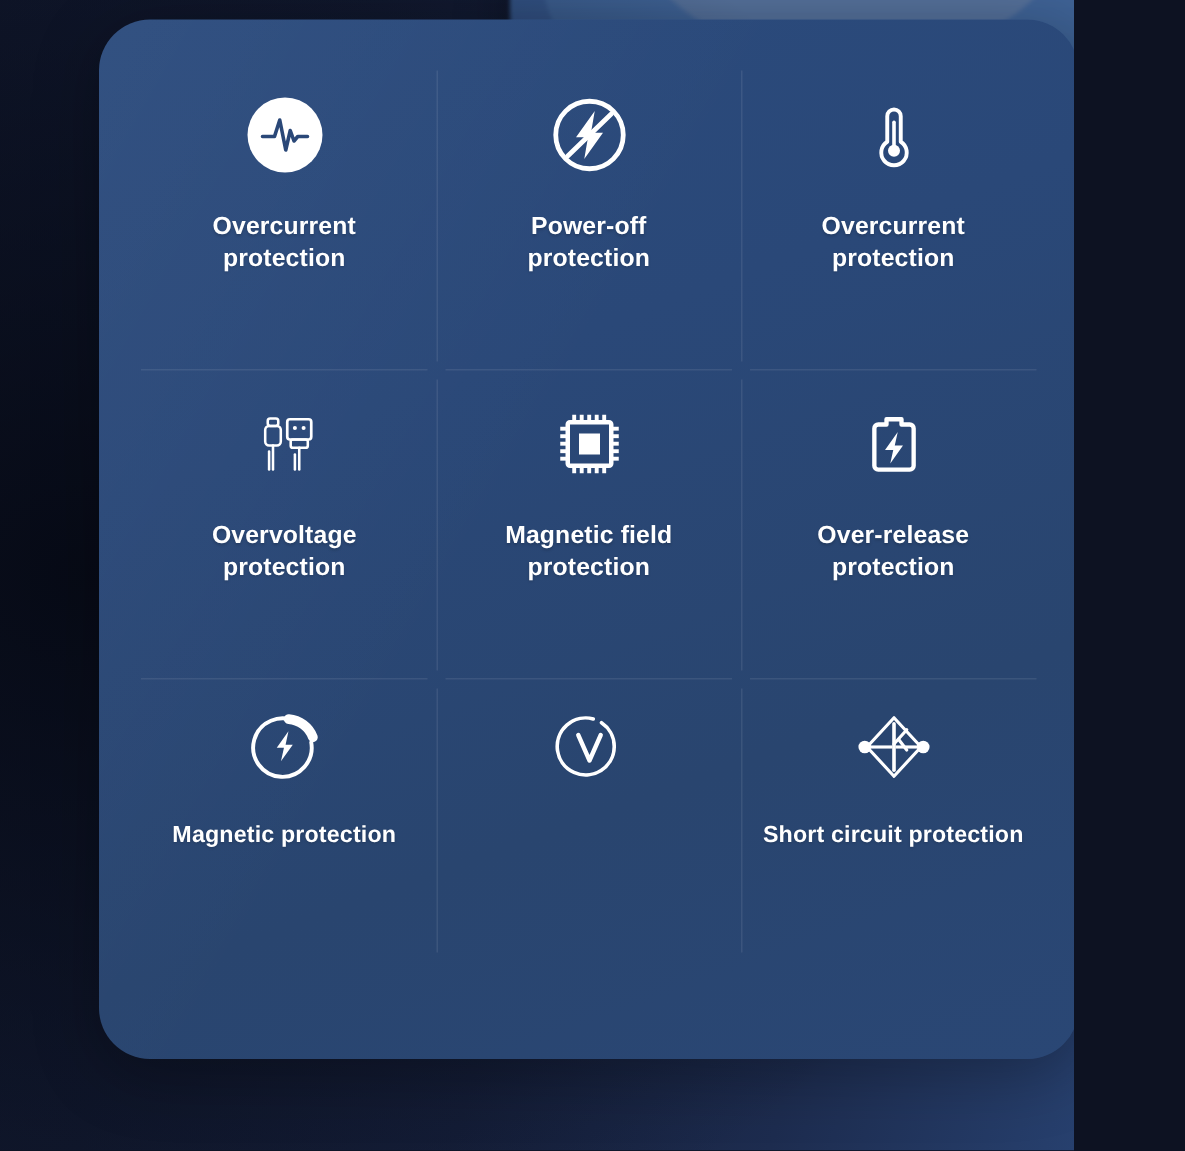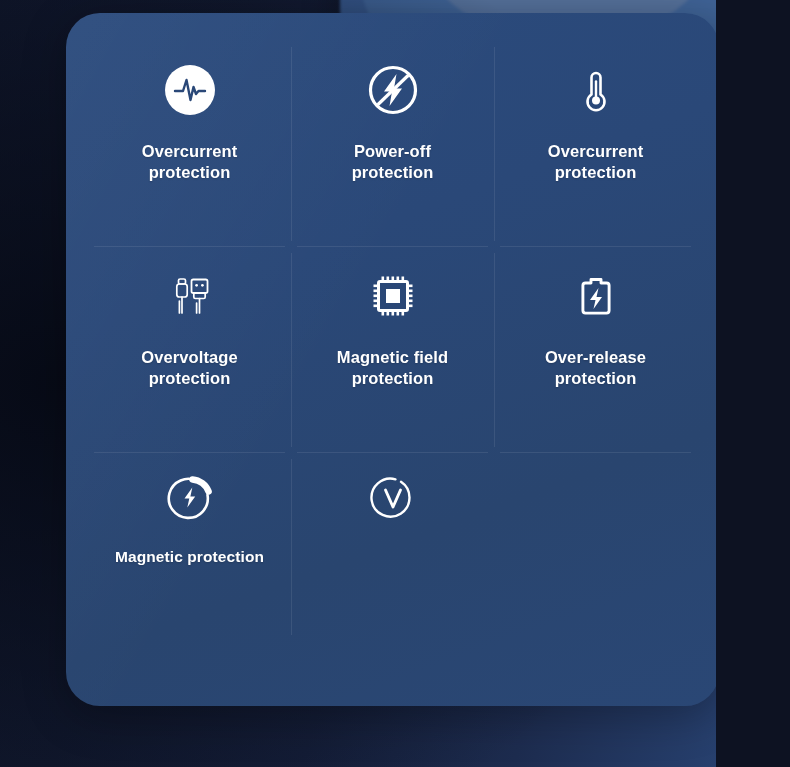--- a/index.html
+++ b/index.html
@@ -328,16 +328,36 @@
 
       <div class="cell vdiv row3">
         <div class="icon-wrap">
           <svg width="56" height="56" viewBox="0 0 56 56">
             <path d="M36 11.8 A19 19 0 1 1 30.5 9.3" fill="none" stroke="#ffffff" stroke-width="2.4" stroke-linecap="round"></path>
             <path d="M20.5 20 L28 37 L35.5 20" fill="none" stroke="#ffffff" stroke-width="2.9" stroke-linecap="round" stroke-linejoin="round"></path>
           </svg>
         </div>
       </div>
 
+      <div class="cell vdiv row3">
+        <div class="icon-wrap">
+          <svg width="60" height="56" viewBox="0 0 60 56">
+
+            <path d="M30 8.5 L48 28 L30 47.5 L12 28 Z" fill="none" stroke="#ffffff" stroke-width="2.1" stroke-linejoin="round"></path>
+
+            <line x1="30" y1="12.5" x2="30" y2="43.5" stroke="#ffffff" stroke-width="2.4" stroke-linecap="round"></line>
+
+            <circle cx="10.5" cy="28" r="4.2" fill="#ffffff"></circle>
+            <line x1="13.5" y1="28" x2="29" y2="28" stroke="#ffffff" stroke-width="2.1"></line>
+
+            <circle cx="49.5" cy="28" r="4.2" fill="#ffffff"></circle>
+            <line x1="31" y1="28" x2="46.5" y2="28" stroke="#ffffff" stroke-width="2.1"></line>
+
+            <line x1="30" y1="26" x2="38.5" y2="16.5" stroke="#ffffff" stroke-width="2.1" stroke-linecap="round"></line>
+            <line x1="33" y1="22.8" x2="38.5" y2="30" stroke="#ffffff" stroke-width="2.1" stroke-linecap="round"></line>
+          </svg>
+        </div>
+        <div class="cell-label">Short circuit protection</div>
+      </div>
 
     </div>
   </div>
 </div>
 
 </body></html>

